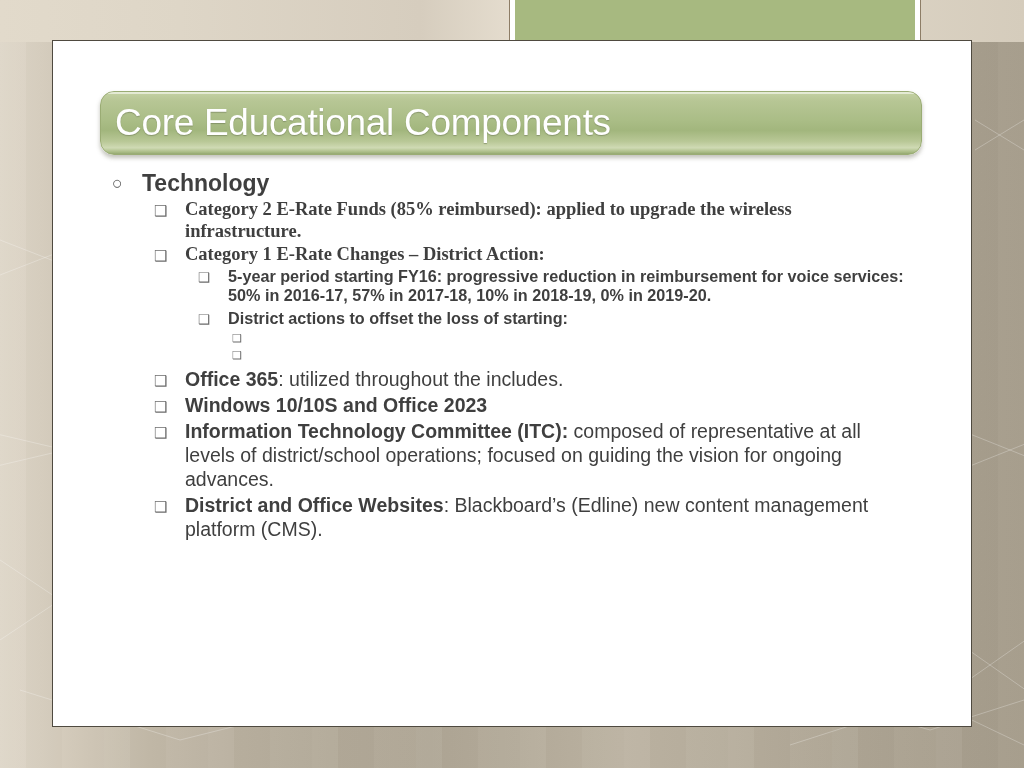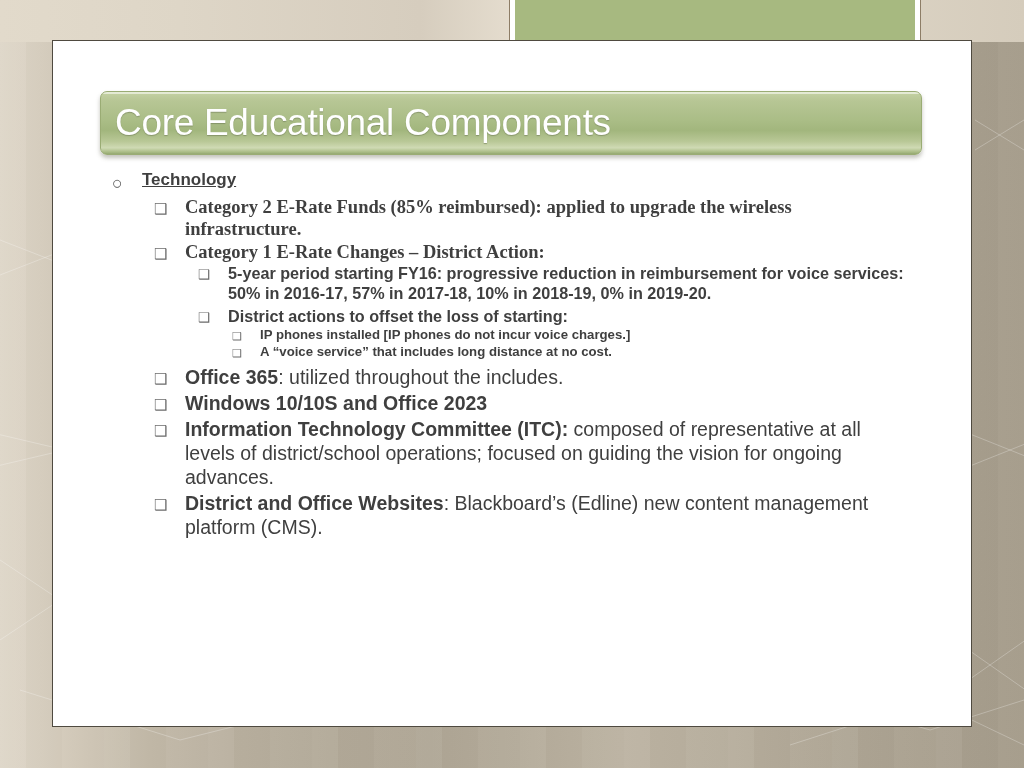--- a/index.html
+++ b/index.html
@@ -103,21 +103,21 @@
     box-shadow: 0 0 0 0 rgba(0,0,0,0);
   }
 
   
   .title-banner {
     position: absolute;
     left: 100px;
     top: 91px;
     width: 822px;
     height: 64px;
-    border-radius: 7px;
+    border-radius: 14px;
     background:
       linear-gradient(180deg,
         #c5d2a4 0%,
         #b7c695 14%,
         #aabd86 46%,
         #a2b67d 62%,
         #b9c897 80%,
         #cfdab4 90%,
         #a9bb84 97%,
         #94a871 100%);
@@ -173,24 +173,23 @@
   b, .b { font-weight: bold; }
 
   
   .lvl1 { margin-bottom: 2px; }
   .lvl1 .bullet {
     width: 30px;
     font-size: 18px;
     padding-top: 3px;
   }
   .lvl1 .txt {
-    font-size: 17px;
+    font-size: 23px;
     font-weight: bold;
     color: #3f3f3f;
-    text-decoration: underline;
   }
 
   
   .lvl2 {
     margin-left: 42px;
     margin-bottom: 1px;
   }
   .lvl2 .bullet {
     width: 31px;
     font-size: 15px;
@@ -323,26 +322,24 @@
 
     <div class="spacer-xs"></div>
 
     <div class="row lvl3">
       <span class="bullet">❑</span>
       <span class="txt">District actions to offset the loss of starting:</span>
     </div>
 
     <div class="row lvl4">
       <span class="bullet">❑</span>
-      <span class="txt">IP phones installed [IP phones do not incur voice charges.]</span>
     </div>
 
     <div class="row lvl4">
       <span class="bullet">❑</span>
-      <span class="txt">A “voice service” that includes long distance at no cost.</span>
     </div>
 
     <div class="spacer-sm"></div>
 
     <div class="row lvl2b">
       <span class="bullet">❑</span>
       <span class="txt"><b>Office 365</b><span>: utilized throughout the includes.</span></span>
     </div>
 
     <div class="row lvl2b">

